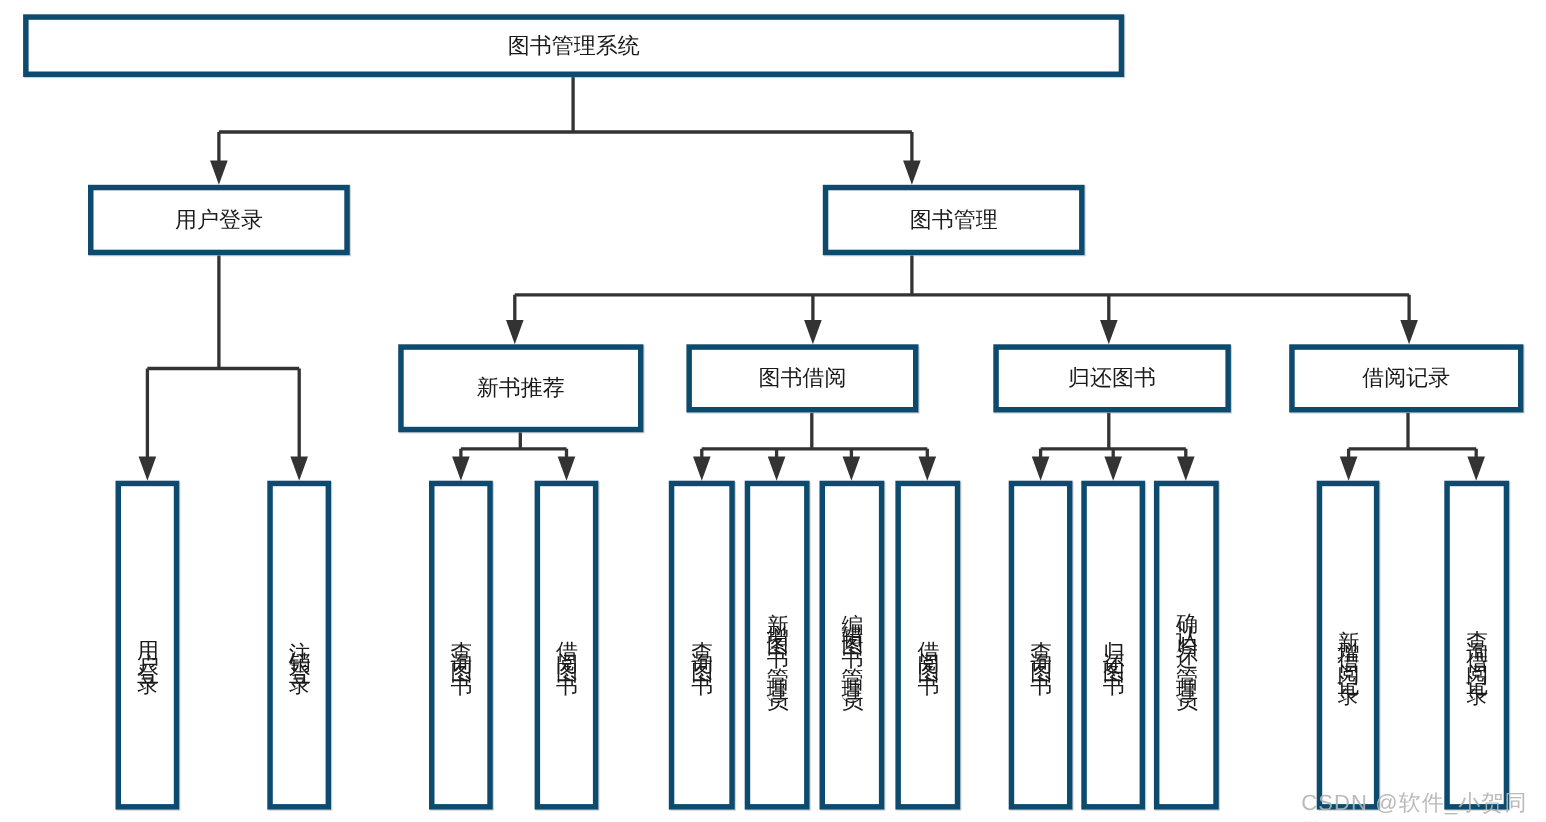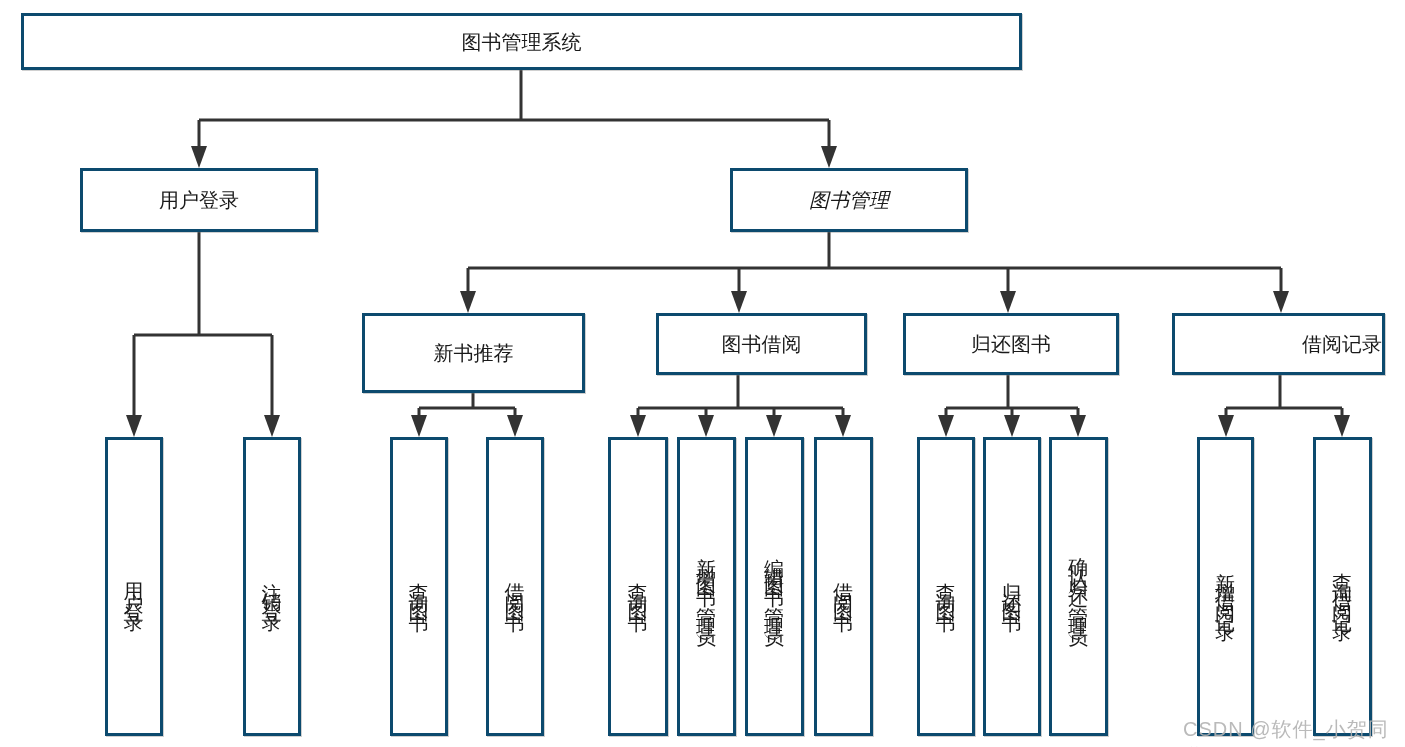--- a/index.html
+++ b/index.html
@@ -20,21 +20,21 @@
     left: 0;
     top: 0;
     width: 1405px;
     height: 747px;
     pointer-events: none;
   }
   .node {
     position: absolute;
     box-sizing: border-box;
     background: #ffffff;
-    border: 3px solid #0c4a6e;
+    border: 5px solid #0c4a6e;
     display: flex;
     align-items: center;
     justify-content: center;
     color: #1a1a1a;
     font-size: 20px;
     line-height: 1;
     box-shadow: 1px 1px 0 rgba(120,120,120,0.35);
   }
   .node span {
     line-height: 1;
@@ -104,34 +104,34 @@
     </g>
   </svg>
 
   <div class="node" style="left:21px; top:13px; width:1001px; height:57px;">
     <span>图书管理系统</span>
   </div>
 
   <div class="node" style="left:80px; top:168px; width:238px; height:64px;">
     <span>用户登录</span>
   </div>
-  <div class="node" style="left:730px; top:168px; width:238px; height:64px;font-style:italic;">
+  <div class="node" style="left:748px; top:168px; width:238px; height:64px;">
     <span>图书管理</span>
   </div>
 
   <div class="node" style="left:362px; top:313px; width:223px; height:80px;">
     <span>新书推荐</span>
   </div>
-  <div class="node" style="left:656px; top:313px; width:211px; height:62px;">
+  <div class="node" style="left:624px; top:313px; width:211px; height:62px;">
     <span>图书借阅</span>
   </div>
   <div class="node" style="left:903px; top:313px; width:216px; height:62px;">
     <span>归还图书</span>
   </div>
-  <div class="node" style="left:1172px; top:313px; width:213px; height:62px;justify-content:flex-end;">
+  <div class="node" style="left:1172px; top:313px; width:213px; height:62px;">
     <span>借阅记录</span>
   </div>
 
   <div class="node leaf" style="left:105px; top:437px; width:58px; height:299px;">
     <span>用户登录</span>
   </div>
   <div class="node leaf" style="left:243px; top:437px; width:58px; height:299px;">
     <span>注销登录</span>
   </div>
 

